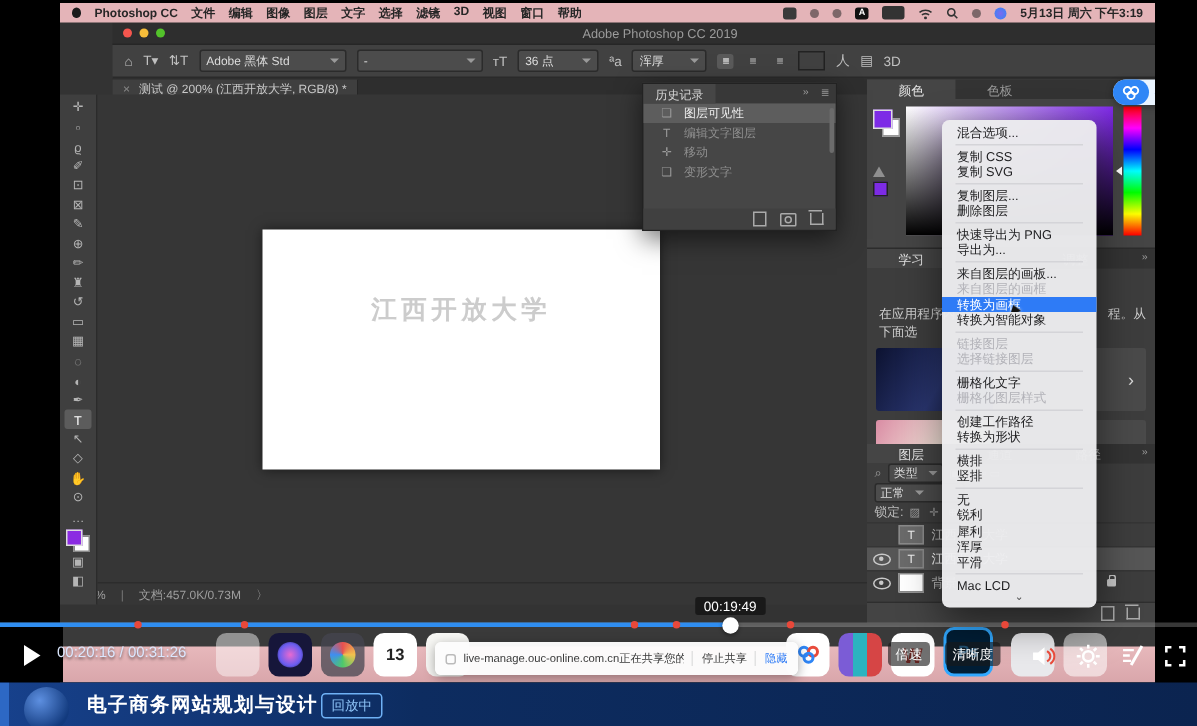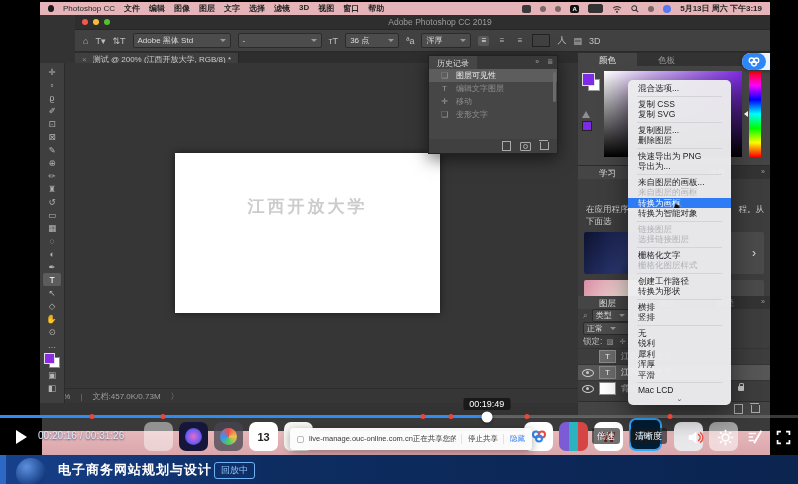--- a/index.html
+++ b/index.html
@@ -149,21 +149,21 @@
 </style>
 </head>
 <body>
 
 <div class="stage">
 
   <div class="screen">
 
     <div class="menubar">
       <span class="apple"></span>
-      <span class="mitem" style="font-weight:normal">Photoshop CC</span>
+      <span class="mitem" style="font-weight:bold">Photoshop CC</span>
       <span id="mb-menus" style="display:flex;gap:9px;">
           <span class="mitem">文件</span>
           <span class="mitem">编辑</span>
           <span class="mitem">图像</span>
           <span class="mitem">图层</span>
           <span class="mitem">文字</span>
           <span class="mitem">选择</span>
           <span class="mitem">滤镜</span>
           <span class="mitem">3D</span>
           <span class="mitem">视图</span>

